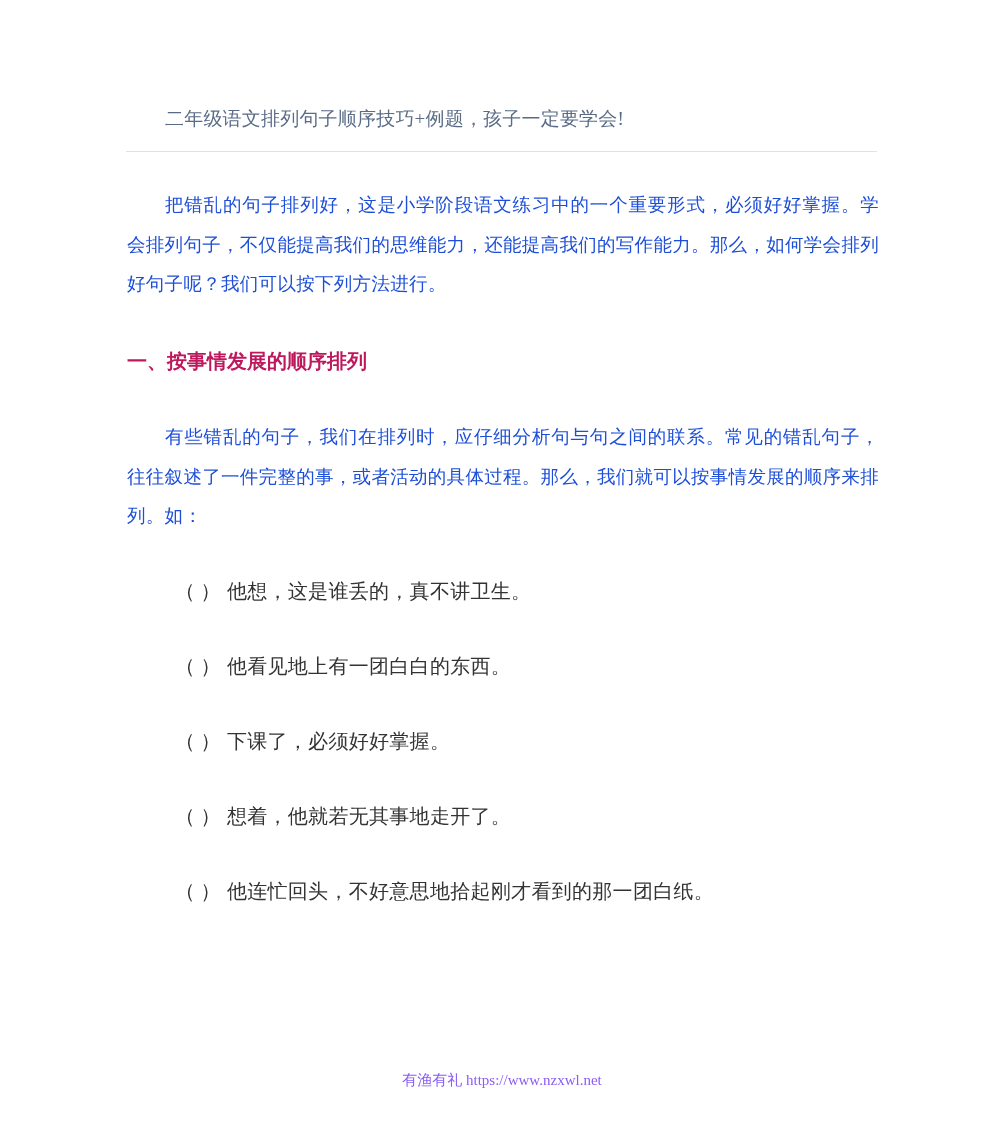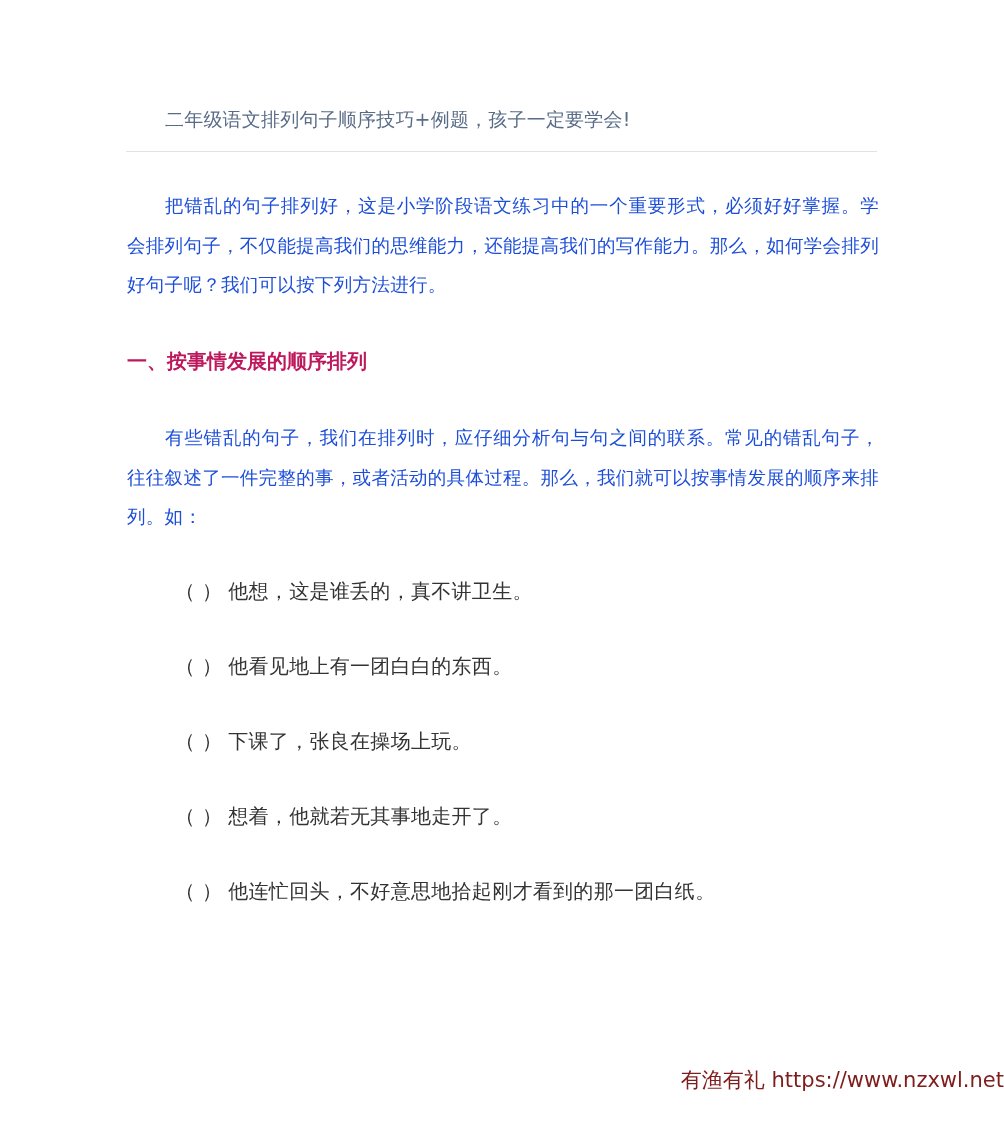--- a/index.html
+++ b/index.html
@@ -14,20 +14,21 @@
       overflow: hidden;
       font-family: "DejaVu Sans", "Liberation Sans", sans-serif;
       color: #333333;
     }
     .page {
       position: absolute;
       left: 0;
       top: 0;
       width: 808px;
       height: 1122px;
+      font-family: Liberation Serif, serif;
     }
     .article-title {
       position: absolute;
       left: 165px;
       top: 104px;
       font-size: 19px;
       line-height: 30px;
       color: #5a6b86;
       letter-spacing: 0.2px;
       white-space: nowrap;
@@ -82,24 +83,24 @@
     .answer-blank {
       display: inline-block;
       margin-right: 6px;
       color: #333333;
     }
     .footer {
       position: absolute;
       left: 0;
       width: 1004px;
       top: 1068px;
-      text-align: right;
-      font-size: 21px;
+      text-align: center;
+      font-size: 15px;
       line-height: 24px;
-      color: #7f1d1d;
+      color: #8b5cf6;
     }
   </style>
 </head>
 <body>
 
 <div class="page">
 
   <div class="article-title">二年级语文排列句子顺序技巧+例题，孩子一定要学会!</div>
 
   <div class="divider"></div>
@@ -111,21 +112,21 @@
   <p class="para para-section1" style="margin:0;">有些错乱的句子，我们在排列时，应仔细分析句与句之间的联系。常见的错乱句子，往往叙述了一件完整的事，或者活动的具体过程。那么，我们就可以按事情发展的顺序来排列。如：</p>
 
   <ul class="exercise-list">
     <li class="exercise-item">
       <span class="answer-blank">（ ）</span><span>他想，这是谁丢的，真不讲卫生。</span>
     </li>
     <li class="exercise-item">
       <span class="answer-blank">（ ）</span><span>他看见地上有一团白白的东西。</span>
     </li>
     <li class="exercise-item">
-      <span class="answer-blank">（ ）</span><span>下课了，张良在操场上玩。</span>
+      <span class="answer-blank">（ ）</span><span>下课了，必须好好掌握。</span>
     </li>
     <li class="exercise-item">
       <span class="answer-blank">（ ）</span><span>想着，他就若无其事地走开了。</span>
     </li>
     <li class="exercise-item">
       <span class="answer-blank">（ ）</span><span>他连忙回头，不好意思地拾起刚才看到的那一团白纸。</span>
     </li>
   </ul>
 
   <div class="footer">有渔有礼 https://www.nzxwl.net</div>

